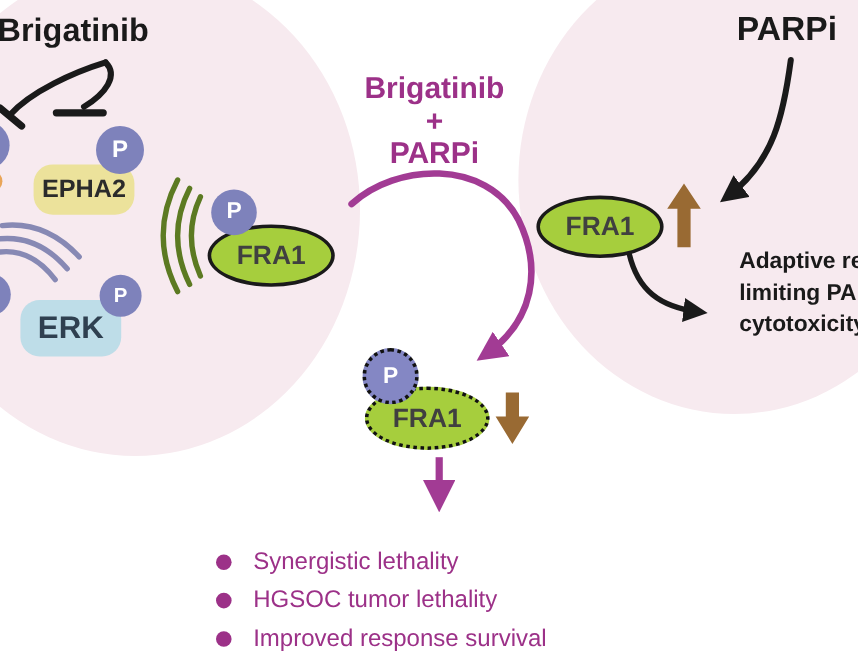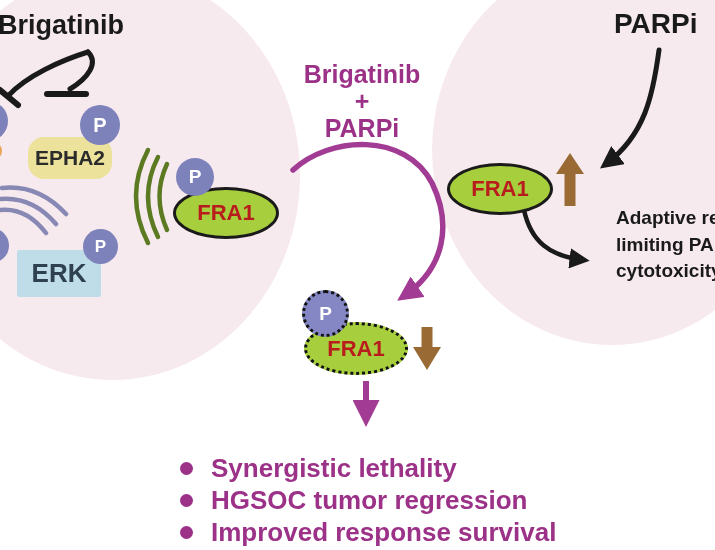--- a/index.html
+++ b/index.html
@@ -17,36 +17,36 @@
   .combo{position:absolute;left:272px;top:62px;width:180px;z-index:3;text-align:center;
          color:#9c3188;font-weight:bold;font-size:25px;line-height:25px;}
   .combo div{margin:0 0 2px 0;}
   .pcircle{position:absolute;z-index:4;border-radius:50%;background:#7e82bb;
            display:flex;align-items:center;justify-content:center;
            color:#fff;font-weight:bold;}
   .box{position:absolute;z-index:3;display:flex;align-items:center;justify-content:center;
        font-weight:bold;}
   .epha2-box{left:28px;top:137px;width:84px;height:42px;border-radius:16px;background:#ece29b;
              font-size:21px;color:#2b2b2b;}
-  .erk-box{left:17px;top:250px;width:84px;height:47px;border-radius:2px;background:#bedde8;
+  .erk-box{left:17px;top:250px;width:84px;height:47px;border-radius:16px;background:#bedde8;
            font-size:26px;color:#2f4050;}
   .fra1{position:absolute;z-index:3;border-radius:50%;background:#a6ce3d;border:3px solid #1a1a1a;
-        display:flex;align-items:center;justify-content:center;font-weight:bold;font-size:22px;color:#b91c1c;}
+        display:flex;align-items:center;justify-content:center;font-weight:bold;font-size:22px;color:#404040;}
   .fra1-left{left:173px;top:187px;width:100px;height:46px;}
   .fra1-right{left:447px;top:163px;width:100px;height:46px;}
   .fra1-dashed{left:304px;top:322px;width:98px;height:47px;border:3.5px dotted #111;}
   .p-dashed{border:3.5px dotted #111;background:#8487c4;}
   .orange-frag{position:absolute;z-index:3;left:-16px;top:142px;width:18px;height:18px;
                border-radius:50%;background:#e9a558;}
   .note{position:absolute;left:616px;top:205px;z-index:3;font-weight:bold;font-size:19px;
         line-height:26.5px;color:#1a1a1a;white-space:nowrap;}
   .outcomes{position:absolute;left:180px;top:452px;z-index:3;}
   .outcome-row{display:flex;align-items:center;height:32px;}
   .outcome-dot{width:13px;height:13px;border-radius:50%;background:#9c3188;margin-right:18px;flex:0 0 auto;}
-  .outcome-text{font-weight:bold;font-size:26px;color:#9c3188;white-space:nowrap;}
+  .outcome-text{font-weight:normal;font-size:20px;color:#9c3188;white-space:nowrap;}
 </style>
 </head>
 <body>
 
 <div class="canvas">
 
   <div class="blob blob-left"></div>
   <div class="blob blob-right"></div>
 
   <svg class="overlay" width="715" height="550" viewBox="0 0 715 550">
@@ -123,21 +123,21 @@
     <div>cytotoxicity</div>
   </div>
 
   <div class="outcomes">
     <div class="outcome-row">
       <span class="outcome-dot"></span>
       <span class="outcome-text">Synergistic lethality</span>
     </div>
     <div class="outcome-row">
       <span class="outcome-dot"></span>
-      <span class="outcome-text">HGSOC tumor regression</span>
+      <span class="outcome-text">HGSOC tumor lethality</span>
     </div>
     <div class="outcome-row">
       <span class="outcome-dot"></span>
       <span class="outcome-text">Improved response survival</span>
     </div>
   </div>
 
 </div>
 
 </body></html>

